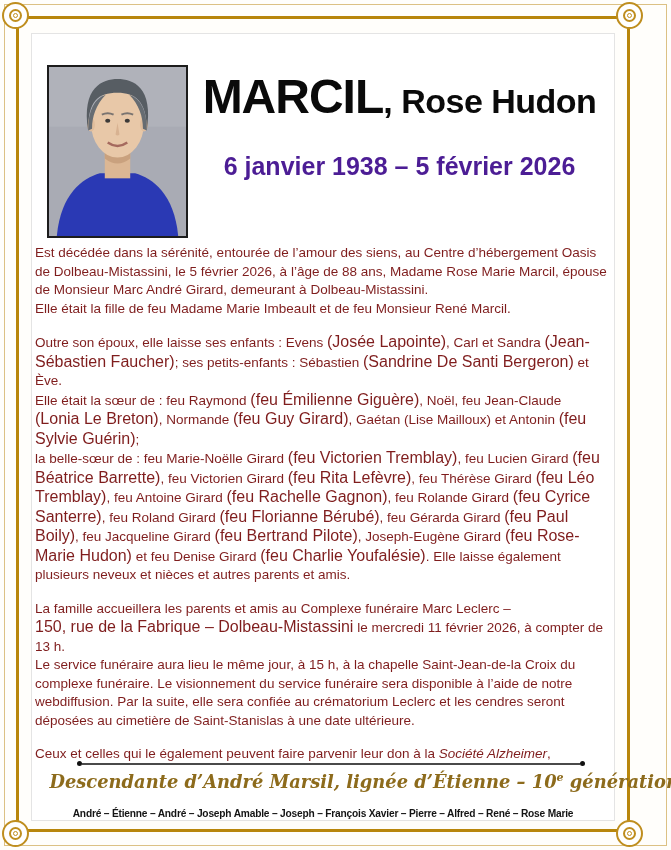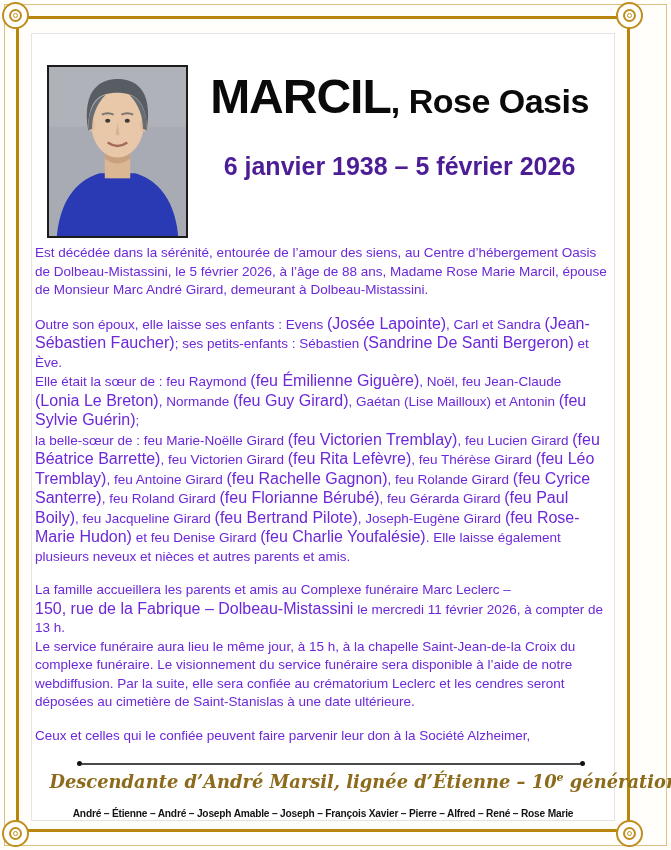--- a/index.html
+++ b/index.html
@@ -47,25 +47,25 @@
   
   .header-block { position:absolute; left:160px; top:38px; width:415px; text-align:center; }
   .name-line { color:#0a0a0a; white-space:nowrap; line-height:1.05; }
   .surname { font-size:48px; font-weight:bold; letter-spacing:-1px; }
   .given   { font-size:34px; font-weight:bold; letter-spacing:-0.5px; }
   .dates   { margin-top:30px; font-size:25px; font-weight:bold; color:#4c1d95; }
 
   
   .body-text {
     position:absolute; left:3px; top:210px; width:572px;
-    font-size:13.5px; line-height:18.5px; color:#6d28d9;
+    font-size:13.5px; line-height:18.5px; color:#7f1d1d;
   }
   .body-text p { margin:0 0 15px 0; }
   .seg-sm { font-size:16px; }
-  .seg-i  { }
+  .seg-i  { font-style:italic; }
 
   
   .divider { position:absolute; left:45px; top:727px; width:508px; display:flex; align-items:center; }
   .divider .line { flex:1; height:2px; background:#4a4a4a; }
   .divider .dot  { width:5px; height:5px; border-radius:50%; background:#111; }
 
   
   .script-title {
     position:absolute; left:0; right:0; top:736px; text-align:center;
     font-family:"DejaVu Serif", serif; font-style:italic; font-weight:bold;
@@ -129,30 +129,30 @@
         <path d="M74,48 q6,-3 12,0" stroke="#7a7470" stroke-width="2" fill="none"></path>
         <ellipse cx="60" cy="54" rx="2.6" ry="2" fill="#3c3a38"></ellipse>
         <ellipse cx="80" cy="54" rx="2.6" ry="2" fill="#3c3a38"></ellipse>
         <path d="M70,56 l-2,12 q2,2 4,0 z" fill="#d8b291"></path>
         <path d="M60,76 q10,7 20,0" stroke="#a56a5e" stroke-width="2.5" fill="none"></path>
       </svg>
     </div>
 
     <div class="header-block">
       <div class="name-line">
-        <span class="surname">MARCIL</span><span class="given">, Rose Oasis</span>
+        <span class="surname">MARCIL</span><span class="given">, Rose Hudon</span>
       </div>
       <div class="dates">6 janvier 1938 – 5 février 2026</div>
     </div>
 
     <div class="body-text">
-        <p><span>Est décédée dans la sérénité, entourée de l’amour des siens, au Centre d’hébergement Oasis de Dolbeau-Mistassini, le 5 février 2026, à l’âge de 88 ans, Madame Rose Marie Marcil, épouse de Monsieur Marc André Girard, demeurant à Dolbeau-Mistassini.</span><br></p>
+        <p><span>Est décédée dans la sérénité, entourée de l’amour des siens, au Centre d’hébergement Oasis de Dolbeau-Mistassini, le 5 février 2026, à l’âge de 88 ans, Madame Rose Marie Marcil, épouse de Monsieur Marc André Girard, demeurant à Dolbeau-Mistassini.</span><br><span>Elle était la fille de feu Madame Marie Imbeault et de feu Monsieur René Marcil.</span></p>
         <p><span>Outre son époux, elle laisse ses enfants : Evens </span><span class="seg-sm">(Josée Lapointe)</span><span>, Carl et Sandra </span><span class="seg-sm">(Jean-Sébastien Faucher)</span><span>; ses petits-enfants : Sébastien </span><span class="seg-sm">(Sandrine De Santi Bergeron)</span><span> et Ève.</span><br><span>Elle était la sœur de : feu Raymond </span><span class="seg-sm">(feu Émilienne Giguère)</span><span>, Noël, feu Jean-Claude </span><span class="seg-sm">(Lonia Le Breton)</span><span>, Normande </span><span class="seg-sm">(feu Guy Girard)</span><span>, Gaétan (Lise Mailloux) et Antonin </span><span class="seg-sm">(feu Sylvie Guérin)</span><span>;</span><br><span>la belle-sœur de : feu Marie-Noëlle Girard </span><span class="seg-sm">(feu Victorien Tremblay)</span><span>, feu Lucien Girard </span><span class="seg-sm">(feu Béatrice Barrette)</span><span>, feu Victorien Girard </span><span class="seg-sm">(feu Rita Lefèvre)</span><span>, feu Thérèse Girard </span><span class="seg-sm">(feu Léo Tremblay)</span><span>, feu Antoine Girard </span><span class="seg-sm">(feu Rachelle Gagnon)</span><span>, feu Rolande Girard </span><span class="seg-sm">(feu Cyrice Santerre)</span><span>, feu Roland Girard </span><span class="seg-sm">(feu Florianne Bérubé)</span><span>, feu Gérarda Girard </span><span class="seg-sm">(feu Paul Boily)</span><span>, feu Jacqueline Girard </span><span class="seg-sm">(feu Bertrand Pilote)</span><span>, Joseph-Eugène Girard </span><span class="seg-sm">(feu Rose-Marie Hudon)</span><span> et feu Denise Girard </span><span class="seg-sm">(feu Charlie Youfalésie)</span><span>.  Elle laisse également plusieurs neveux et nièces et autres parents et amis.</span></p>
         <p><span>La famille accueillera les parents et amis au Complexe funéraire Marc Leclerc –</span><br><span class="seg-sm">150, rue de la Fabrique – Dolbeau-Mistassini</span><span> le mercredi 11 février 2026, à compter de 13 h.</span><br><span>Le service funéraire aura lieu le même jour, à 15 h, à la chapelle Saint-Jean-de-la Croix du complexe funéraire.  Le visionnement du service funéraire sera disponible à l’aide de notre webdiffusion.  Par la suite, elle sera confiée au crématorium Leclerc et les cendres seront déposées au cimetière de Saint-Stanislas à une date ultérieure.</span></p>
-        <p><span>Ceux et celles qui le confiée peuvent faire parvenir leur don à la </span><span class="seg-i">Société Alzheimer</span><span>,</span><br></p>
+        <p><span>Ceux et celles qui le également peuvent faire parvenir leur don à la </span><span class="seg-i">Société Alzheimer</span><span>,</span><br></p>
       </div>
 
     <div class="divider">
       <span class="dot"></span>
       <span class="line"></span>
       <span class="dot"></span>
     </div>
 
     <div class="script-title">
       <span>Descendante d’André Marsil, lignée d’Étienne – 10</span><sup>e</sup><span> génération</span>

